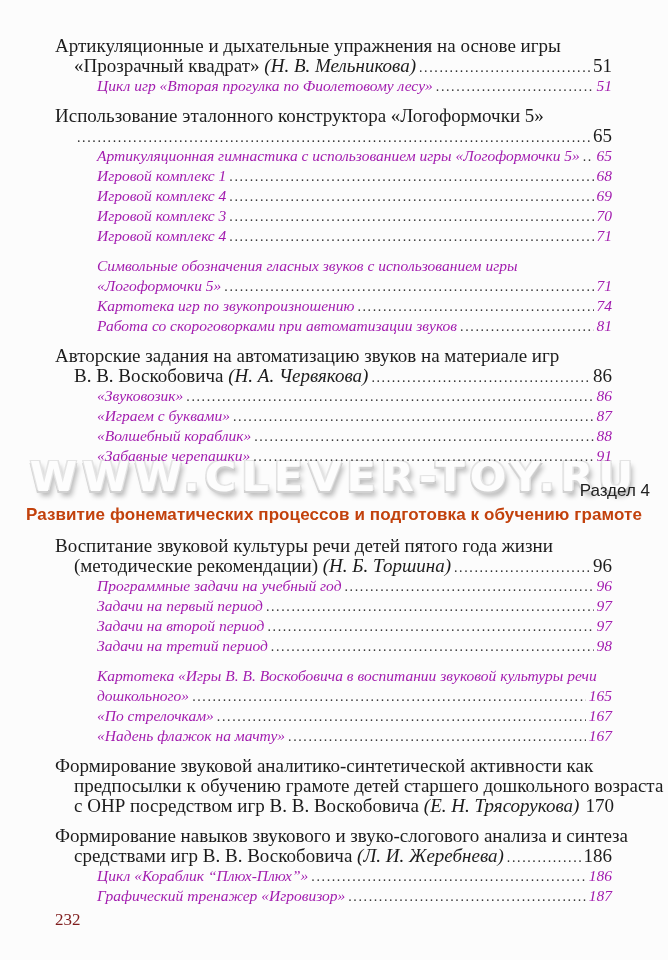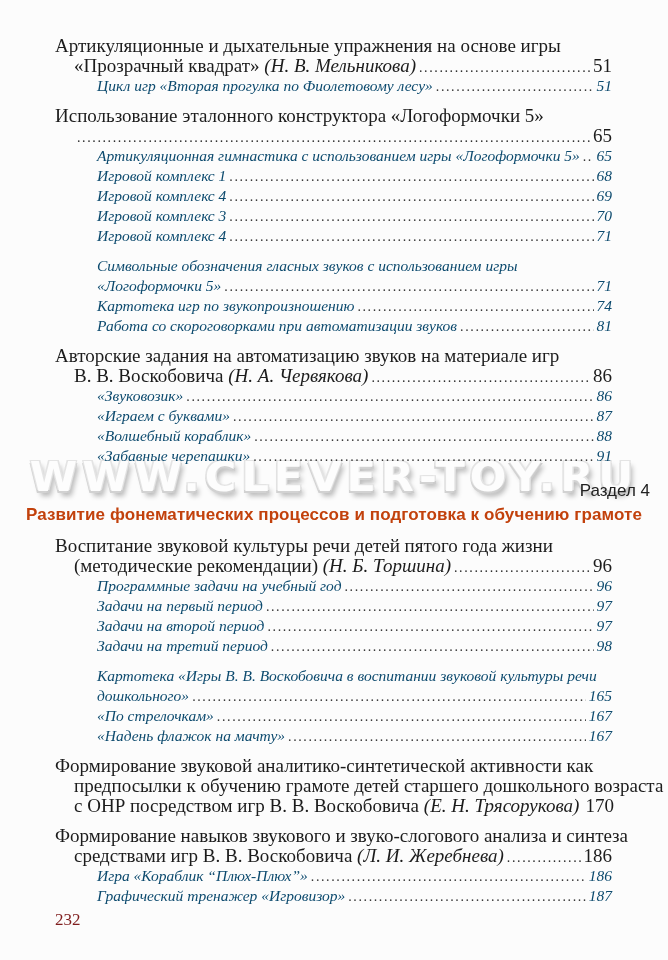--- a/index.html
+++ b/index.html
@@ -34,21 +34,21 @@
   .toc{position:relative;z-index:2;padding-left:55px;padding-right:56px;}
   #toc-part-1{padding-top:36px;}
   .line{
     display:flex;align-items:baseline;
     height:20px;line-height:20px;
     font-size:19px;
   }
   .line .t{white-space:nowrap;}
   .ind1{padding-left:19px;}
   .ind2{padding-left:42px;}
-  .sub{font-style:italic;font-size:15.5px;color:#0c4a6e;}
+  .sub{font-style:italic;font-size:15.5px;color:#a21caf;}
   .gap{margin-top:10px;}
   .dots{
     flex:1;overflow:hidden;white-space:nowrap;
     font-size:14px;letter-spacing:1.6px;color:#2e2e2e;
     margin:0 3px;font-style:normal;
   }
   .sub .dots{color:#3a3a3a;}
   .dots::after{content:"..........................................................................................................................................................";}
   .pg{white-space:nowrap;}
   em{font-style:italic;}
@@ -238,21 +238,21 @@
       </div>
       <div class="line ind0 gap">
         <span class="t">Формирование навыков звукового и звуко-слогового анализа и синтеза</span>
       </div>
       <div class="line ind1">
         <span class="t">средствами игр В. В. Воскобовича <em>(Л. И. Жеребнева)</em> </span>
         <span class="dots"></span>
         <span class="pg">186</span>
       </div>
       <div class="line ind2 sub">
-        <span class="t">Игра «Кораблик “Плюх-Плюх”»</span>
+        <span class="t">Цикл «Кораблик “Плюх-Плюх”»</span>
         <span class="dots"></span>
         <span class="pg">186</span>
       </div>
       <div class="line ind2 sub">
         <span class="t">Графический тренажер «Игровизор»</span>
         <span class="dots"></span>
         <span class="pg">187</span>
       </div>
     </div>
 

